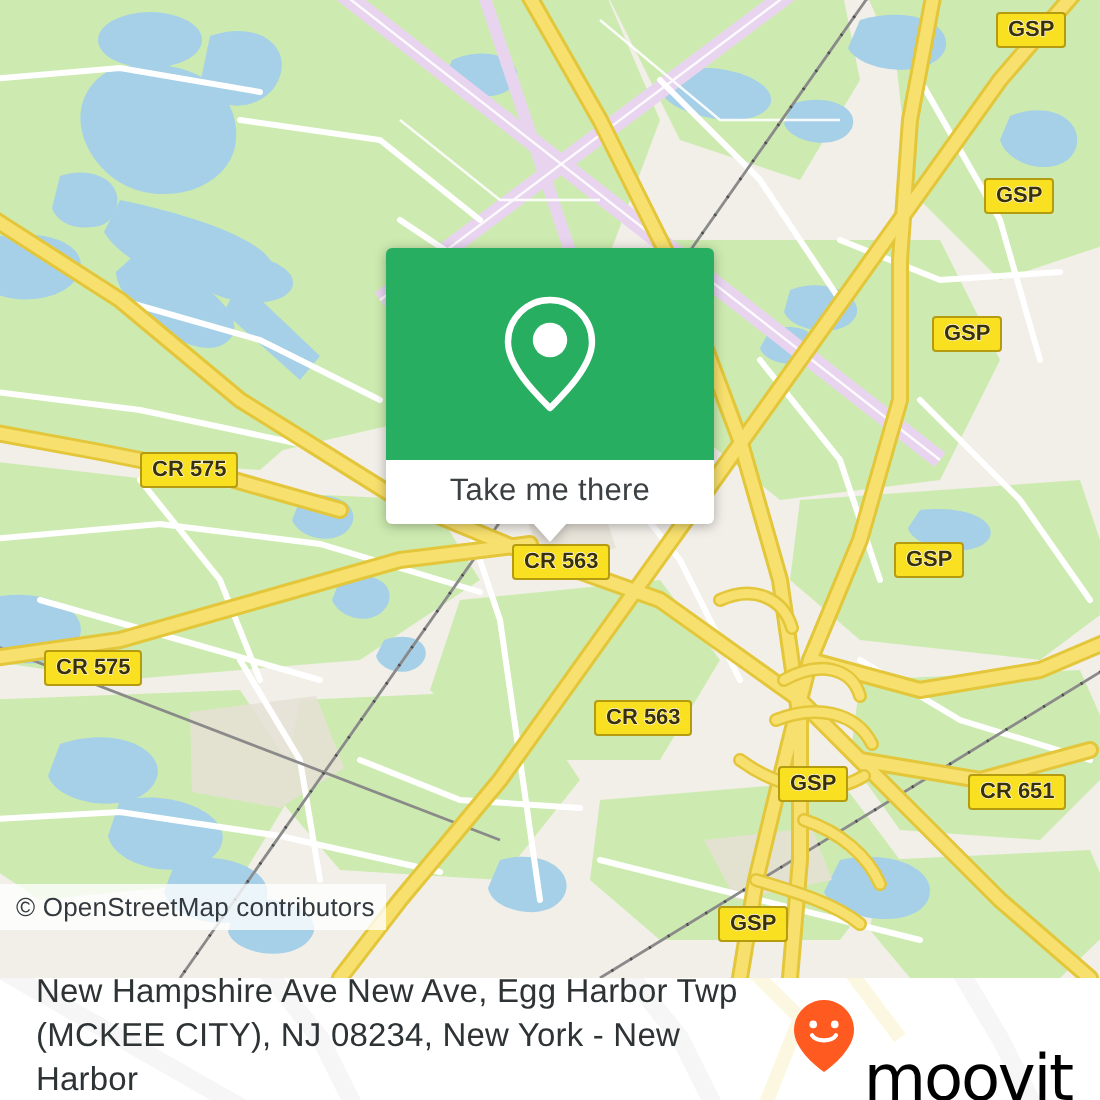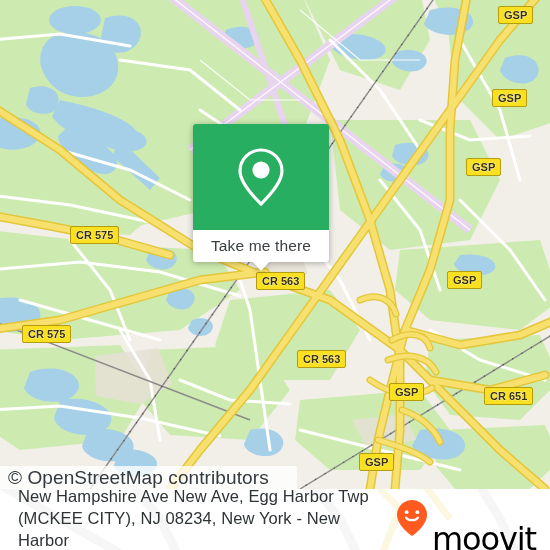--- a/index.html
+++ b/index.html
@@ -15,33 +15,33 @@
   .map {
     position: absolute; left: 0; top: 0;
     width: 550px; height: 489px;
     background: #7dd3fc;
     overflow: hidden;
   }
   .map svg { display: block; width: 550px; height: 489px; }
 
   
   .attrib {
-    position: absolute; left: 0; top: 466px;
-    height: 23px; padding: 0 28px 0 8px;
+    position: absolute; left: 0; top: 442px;
+    height: 23px; padding: 0 6px 0 8px;
     display: flex; align-items: center;
     background: rgba(255,255,255,0.78);
-    font-size: 19px; color: #333a3f;
+    font-size: 13px; color: #333a3f;
     letter-spacing: .1px;
     white-space: nowrap;
   }
 
   
   .popup {
     position: absolute; left: 193px; top: 124px;
-    width: 136px;
+    width: 164px;
     border-radius: 3px;
     overflow: visible;
     filter: drop-shadow(0 1px 3px rgba(0,0,0,0.30));
     z-index: 30;
   }
   .popup-body {
     height: 106px;
     background: #27ae60;
     border-radius: 3px 3px 0 0;
     display: flex; align-items: center; justify-content: center;

